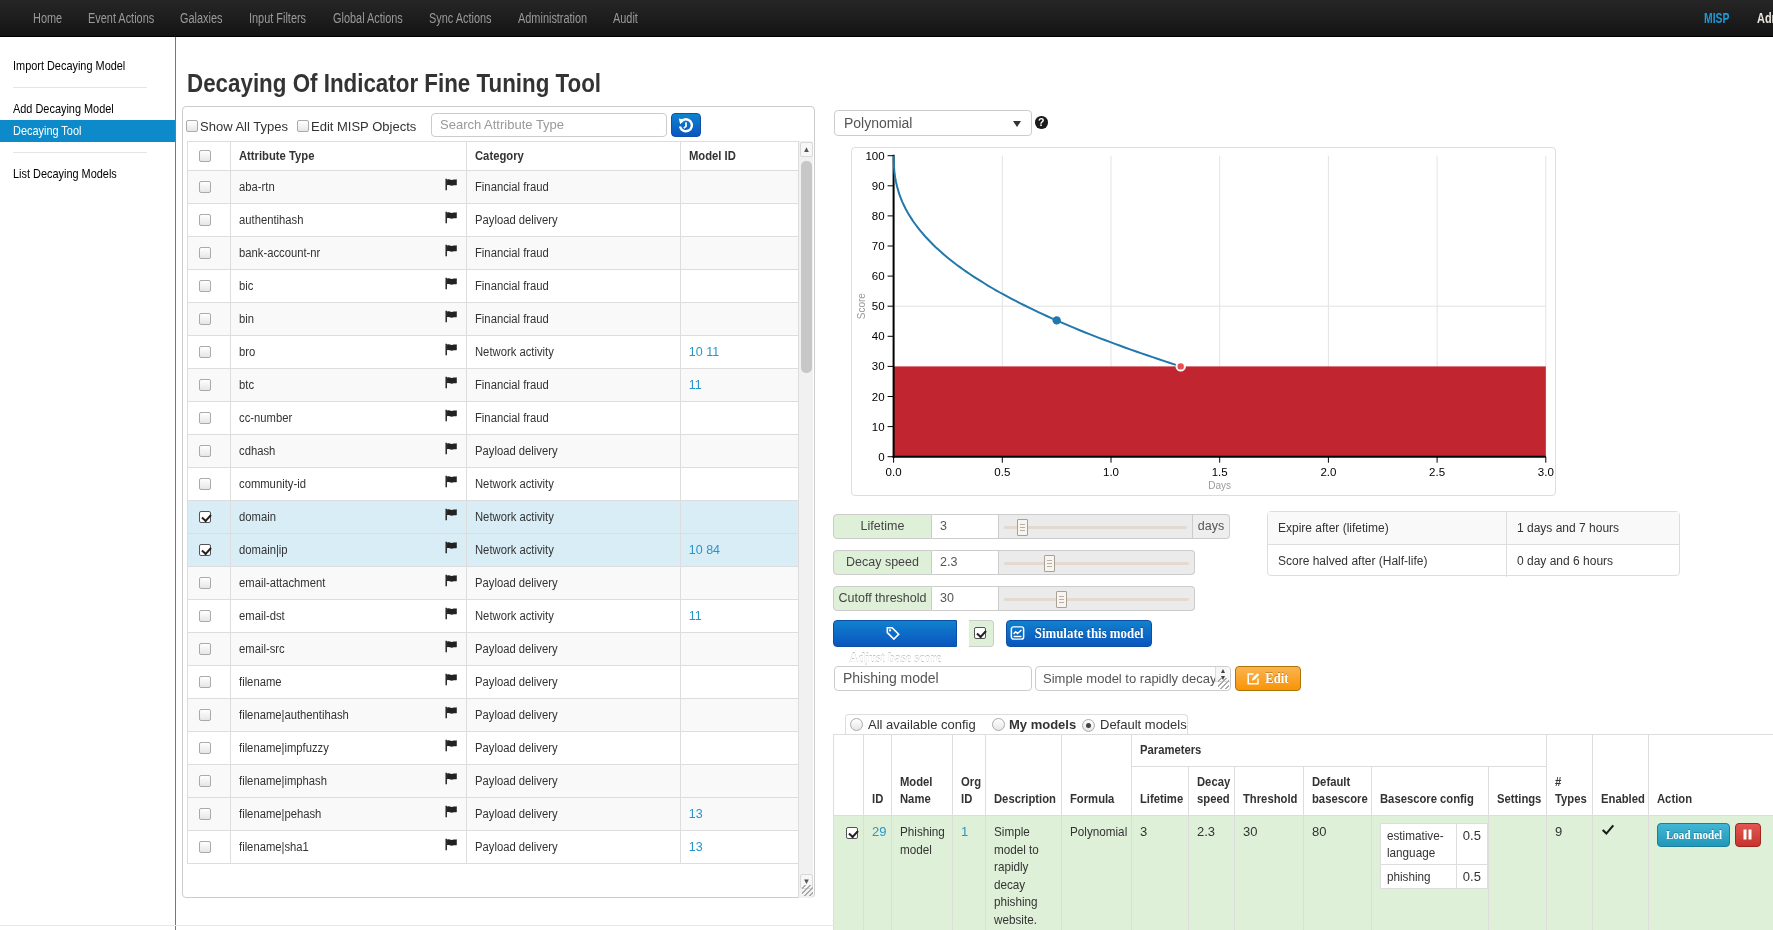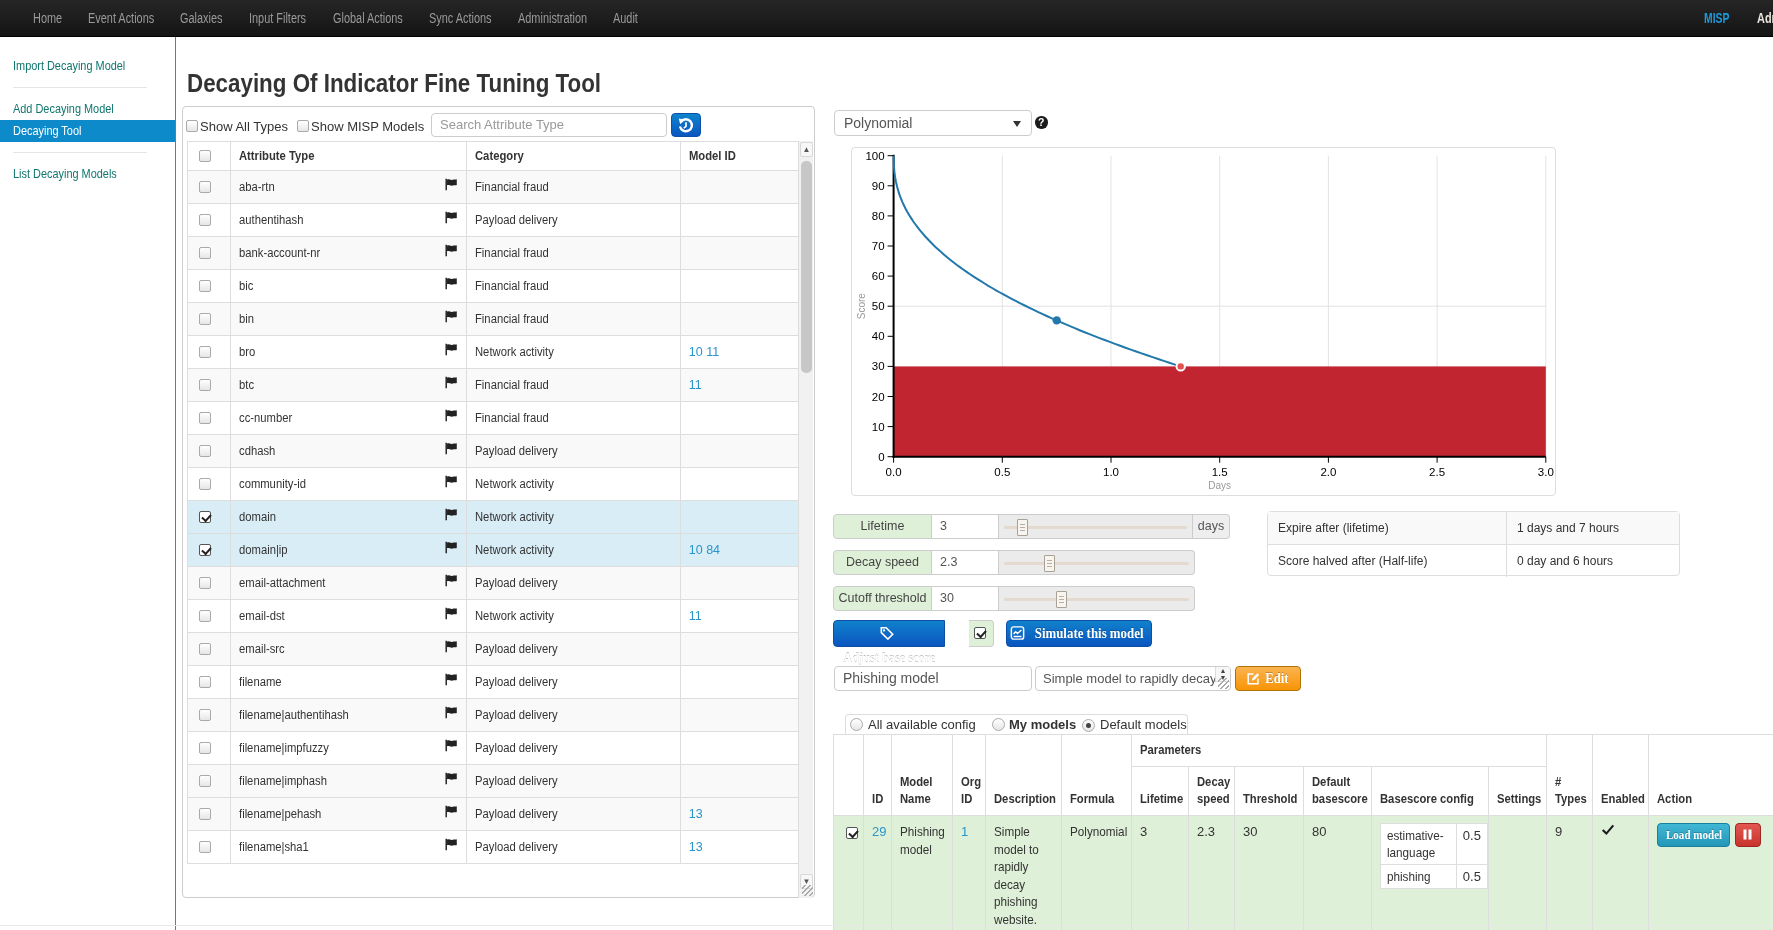--- a/index.html
+++ b/index.html
@@ -17,21 +17,21 @@
 #navbar span.nv { position:absolute; top:0; line-height:37px; font-size:14px;
   color:#9a9a9a; transform:scaleX(0.78); transform-origin:0 50%; white-space:nowrap; }
 #misplogo { position:absolute; left:1704px; top:0; line-height:36px; font-size:14px;
   font-weight:bold; color:#1d9ad8; transform:scaleX(0.74); transform-origin:0 50%; }
 #adminlink { position:absolute; left:1757px; top:0; line-height:36px; font-size:14px;
   font-weight:bold; color:#e8e4de; transform:scaleX(0.78); transform-origin:0 50%; }
 
 
 #sidebar { position:absolute; left:0; top:37px; width:176px; height:893px;
   background:#fff; border-right:1px solid #777; }
-#sidebar a { display:block; padding:4px 13px; font-size:13px; line-height:14px; color:#0f766e;
+#sidebar a { display:block; padding:4px 13px; font-size:13px; line-height:14px; color:#000000;
   text-decoration:none; }
 #sidebar a span { display:inline-block; transform:scaleX(0.84); transform-origin:0 50%;
   white-space:nowrap; }
 #sidebar .divider { height:1px; background:#e5e5e5; margin:10px 13px 10px 13px; width:134px; }
 #sidebar a.active { background:#0d8ac9; color:#fff; }
 
 
 #title { position:absolute; left:187px; top:68px; font-size:26px; font-weight:bold;
   color:#333; transform:scaleX(0.86); transform-origin:0 50%; white-space:nowrap; }
 
@@ -172,21 +172,21 @@
   <a><span>List Decaying Models</span></a>
 </div>
 
 <div id="title">Decaying Of Indicator Fine Tuning Tool</div>
 
 <div id="lpanel">
   <div id="filterrow">
     <span class="cb abs" style="left:3px; top:7px;"></span>
     <span class="abs" style="left:17px; top:6px;">Show All Types</span>
     <span class="cb abs" style="left:114px; top:7px;"></span>
-    <span class="abs" style="left:128px; top:6px;">Show MISP Models</span>
+    <span class="abs" style="left:128px; top:6px;">Edit MISP Objects</span>
   </div>
   <div id="searchbox">Search Attribute Type</div>
   <div id="refreshbtn"><svg width="16" height="16" viewBox="0 0 16 16" style="margin-top:4px">
     <path d="M3.2 3.5 A6 6 0 1 1 2 8.6" fill="none" stroke="#fff" stroke-width="2.4"></path>
     <path d="M0.8 0.6 L7 1.8 L2.2 6.2 Z" fill="#fff"></path>
     <path d="M8 4.2 L8 8.4 L5.8 10.2" fill="none" stroke="#fff" stroke-width="1.7"></path>
   </svg></div>
   <table id="atable">
       <tbody id="atbody">
 <tr>
@@ -470,21 +470,21 @@
 </div>
 <div class="igroup" style="left:833px; top:586px; width:362px;">
   <div class="lab" style="left:0; width:99px; border-radius:4px 0 0 4px;">Cutoff threshold</div>
   <div class="val" style="left:99px; width:67px;">30</div>
   <div class="sld" style="left:166px; width:196px; border-radius:0 4px 4px 0;">
     <div class="track" style="left:5px; right:5px;"></div>
     <div class="handle" style="left:57px;"></div>
   </div>
 </div>
 
-<div class="bbtn" style="left:833px; top:620px; width:112px; height:27px; line-height:25px; border-radius:4px 0 0 4px;">
+<div class="bbtn" style="left:833px; top:620px; width:124px; height:27px; line-height:25px; border-radius:4px 0 0 4px;">
   <svg width="14" height="14" viewBox="0 0 16 16" style="vertical-align:-2px; margin-right:5px;">
     <path d="M1.5 2 L7 2 L14.5 9.5 L9 15 L1.5 7.5 Z" fill="none" stroke="#fff" stroke-width="1.8"></path>
     <circle cx="4.6" cy="5" r="1.3" fill="#fff"></circle>
   </svg><span class="sxc" style="transform:scaleX(0.88)">Adjust base score</span></div>
 <div class="abs" style="left:969px; top:620px; width:25px; height:27px; background:#dff0d8; border:1px solid #ccc; border-left:0; border-radius:0 4px 4px 0;">
   <span class="cb checked" style="margin:6px 0 0 5px;"></span></div>
 <div class="bbtn" style="left:1006px; top:620px; width:146px; height:27px; line-height:25px;">
   <svg width="15" height="14" viewBox="0 0 16 16" style="vertical-align:-2px; margin-right:5px;">
     <rect x="1" y="1" width="14" height="14" rx="2.5" fill="none" stroke="#fff" stroke-width="1.7"></rect>
     <path d="M3.5 9 L6 6.5 L8 8.5 L12.5 4.5" fill="none" stroke="#fff" stroke-width="1.7"></path>

